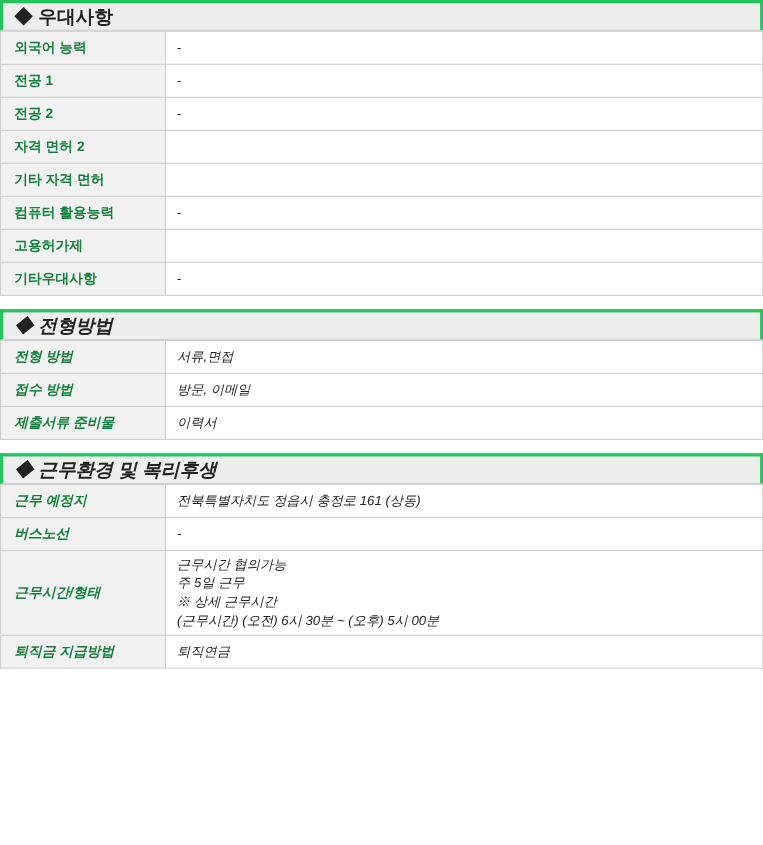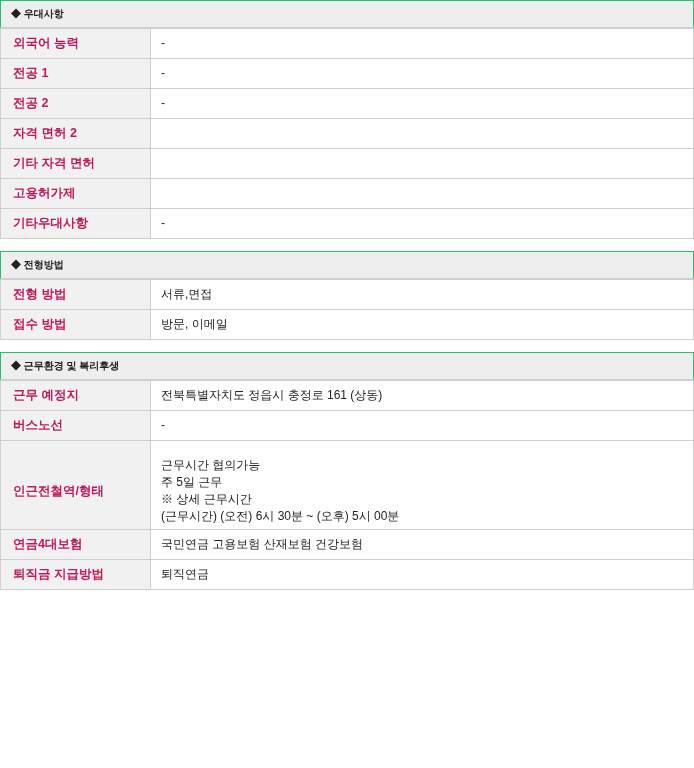--- a/index.html
+++ b/index.html
@@ -17,31 +17,32 @@
   .page {
     width: 694px;
     box-sizing: border-box;
     padding: 0;
   }
   .section {
     margin: 0;
   }
   .section + .section {
     margin-top: 12px;
+    font-style: italic;
   }
   .section-title {
     background: #eeeeee;
-    border: 1px solid #22c55e;
+    border: 3px solid #22c55e;
     border-bottom: 1px solid #cfcfcf;
     box-sizing: border-box;
     height: 28px;
     line-height: 26px;
     padding: 0 10px;
     font-weight: bold;
-    font-size: 10px;
+    font-size: 17px;
     color: #222222;
   }
   table.info {
     border-collapse: collapse;
     width: 694px;
     table-layout: fixed;
     border-left: 1px solid #cfcfcf;
     border-right: 1px solid #cfcfcf;
     border-bottom: 1px solid #cfcfcf;
   }
@@ -50,38 +51,38 @@
   }
   table.info th {
     width: 150px;
     background: #f1f1f1;
     border-top: 1px solid #cfcfcf;
     border-right: 1px solid #cfcfcf;
     text-align: left;
     padding: 0 0 0 12px;
     font-weight: bold;
     font-size: 12.5px;
-    color: #be185d;
+    color: #15803d;
     vertical-align: middle;
     box-sizing: border-box;
   }
   table.info td {
     background: #ffffff;
     border-top: 1px solid #cfcfcf;
     padding: 0 0 0 10px;
     font-size: 12px;
     color: #222222;
     vertical-align: middle;
     box-sizing: border-box;
     line-height: 17px;
   }
   table.info tr.tall th,
   table.info tr.tall td {
     vertical-align: middle;
-    padding-top: 16px;
+    padding-top: 4px;
     padding-bottom: 4px;
   }
   .multiline {
     white-space: pre-line;
   }
 </style>
 </head>
 <body>
 
 <div class="page">
@@ -104,20 +105,24 @@
         </tr>
         <tr>
           <th>자격 면허 2</th>
           <td></td>
         </tr>
         <tr>
           <th>기타 자격 면허</th>
           <td></td>
         </tr>
         <tr>
+          <th>컴퓨터 활용능력</th>
+          <td>-</td>
+        </tr>
+        <tr>
           <th>고용허가제</th>
           <td></td>
         </tr>
         <tr>
           <th>기타우대사항</th>
           <td>-</td>
         </tr>
       </tbody>
     </table>
   </div>
@@ -127,46 +132,46 @@
     <table class="info">
       <tbody>
         <tr>
           <th>전형 방법</th>
           <td>서류,면접</td>
         </tr>
         <tr>
           <th>접수 방법</th>
           <td>방문, 이메일</td>
         </tr>
+        <tr>
+          <th>제출서류 준비물</th>
+          <td>이력서</td>
+        </tr>
       </tbody>
     </table>
   </div>
 
   <div class="section">
     <div class="section-title">◆ 근무환경 및 복리후생</div>
     <table class="info">
       <tbody>
         <tr>
           <th>근무 예정지</th>
           <td>전북특별자치도 정읍시 충정로 161 (상동)</td>
         </tr>
         <tr>
           <th>버스노선</th>
           <td>-</td>
         </tr>
         <tr class="tall">
-          <th>인근전철역/형태</th>
+          <th>근무시간/형태</th>
           <td class="multiline">근무시간 협의가능
 주 5일 근무
 ※ 상세 근무시간
 (근무시간) (오전) 6시 30분 ~ (오후) 5시 00분</td>
-        </tr>
-        <tr>
-          <th>연금4대보험</th>
-          <td>국민연금 고용보험 산재보험 건강보험</td>
         </tr>
         <tr>
           <th>퇴직금 지급방법</th>
           <td>퇴직연금</td>
         </tr>
       </tbody>
     </table>
   </div>
 
 </div>

